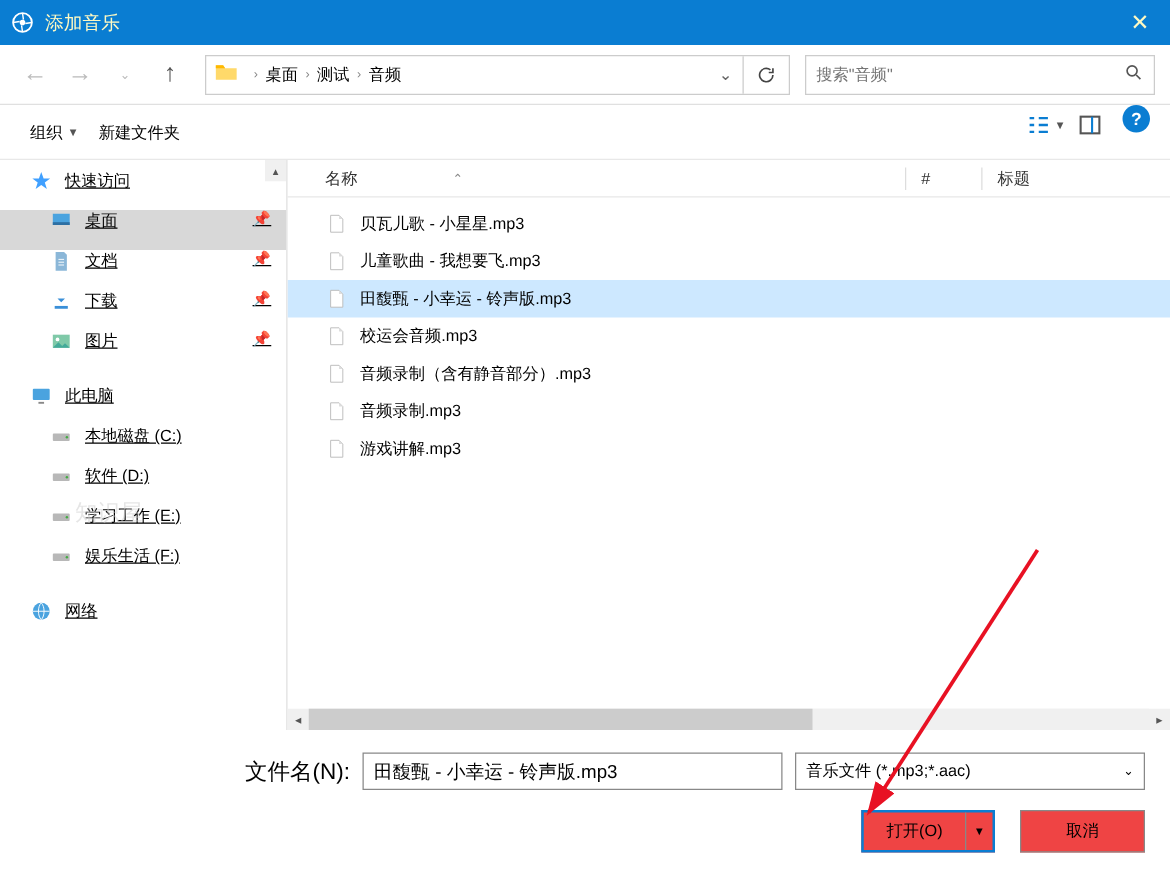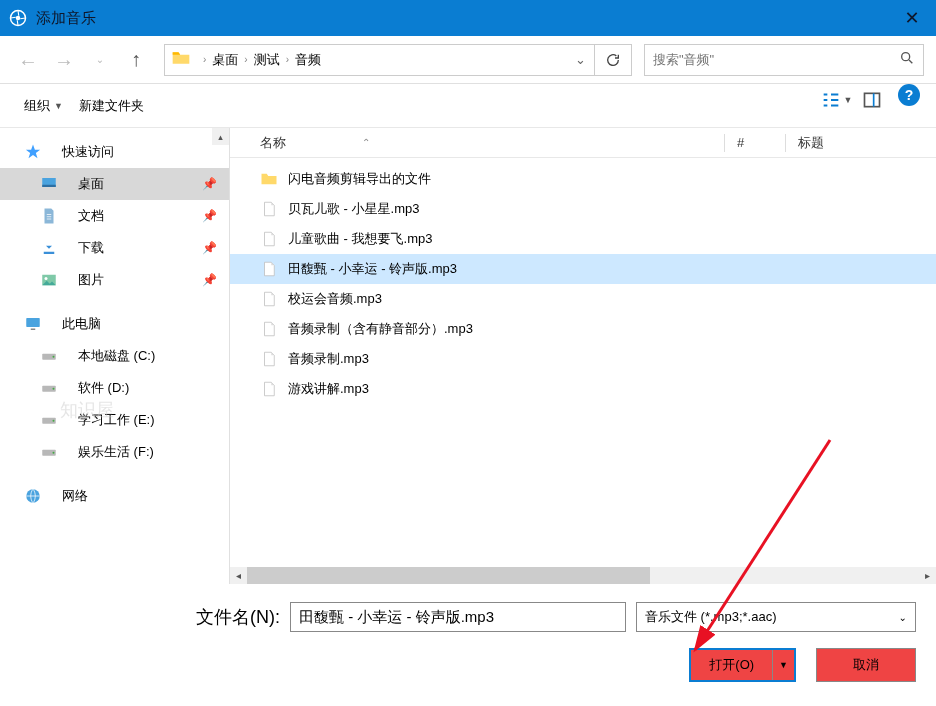--- a/index.html
+++ b/index.html
@@ -1,18 +1,18 @@
 <!DOCTYPE html>
 <html><head>
 <meta charset="utf-8">
 <style>
 * { box-sizing: border-box; margin: 0; padding: 0; font-family: "Microsoft YaHei", "Segoe UI", sans-serif; font-size: 13px; }
 body { background: #fff; width: 936px; height: 706px; overflow: hidden; }
 
-.titlebar { background: #0a7dd2; color: #0f172a; height: 36px; display: flex; align-items: center; padding: 0 0 0 8px; }
+.titlebar { background: #0a7dd2; color: #fef9c3; height: 36px; display: flex; align-items: center; padding: 0 0 0 8px; }
 .titlebar .app-icon { width: 20px; height: 20px; margin-right: 8px; display: flex; align-items: center; justify-content: center; }
 .titlebar .title { flex: 1; font-size: 15px; }
 .titlebar .close-btn { width: 48px; height: 36px; display: flex; align-items: center; justify-content: center; cursor: pointer; font-size: 18px; }
 
 .navbar { height: 48px; border-bottom: 1px solid #e0e0e0; display: flex; align-items: center; padding: 0 12px; gap: 4px; }
 .nav-arrow { width: 32px; height: 32px; display: flex; align-items: center; justify-content: center; cursor: pointer; color: #555; font-size: 20px; }
 .nav-arrow.disabled { color: #bbb; }
 .addr-bar { flex: 1; height: 32px; border: 1px solid #ccc; display: flex; align-items: center; margin: 0 8px; background: #fff; }
 .addr-bar .folder-icon { width: 24px; height: 24px; margin: 0 6px; }
 .addr-bar .crumb { padding: 0 4px; cursor: pointer; }
@@ -26,21 +26,21 @@
 .toolbar { height: 44px; border-bottom: 1px solid #e8e8e8; display: flex; padding: 0 16px; }
 .toolbar .tb-btn { padding: 4px 8px; cursor: pointer; display: flex; align-items: center; gap: 4px; font-size: 15px; }
 .toolbar .tb-btn .caret { font-size: 9px; color: #555; }
 .toolbar .spacer { flex: 1; }
 .toolbar .view-btn { width: 36px; height: 32px; display: flex; align-items: center; justify-content: center; cursor: pointer; color: #555; }
 .help-icon { width: 22px; height: 22px; border-radius: 50%; background: #0a7dd2; color: #fff; display: flex; align-items: center; justify-content: center; font-weight: bold; font-size: 14px; margin-left: 8px; cursor: pointer; }
 
 .main { display: flex; height: 456px; }
 .sidebar { width: 230px; border-right: 1px solid #e0e0e0; overflow-y: auto; padding: 8px 0; position: relative; }
 .side-scroll-up { position: absolute; right: 0; top: 0; width: 17px; height: 17px; background: #f0f0f0; display: flex; align-items: center; justify-content: center; font-size: 9px; color: #555; }
-.side-item { display: flex; align-items: center; height: 32px; padding: 0 12px 0 24px; cursor: pointer; gap: 20px; font-size: 15px; }
+.side-item { display: flex; height: 32px; padding: 0 12px 0 24px; cursor: pointer; gap: 10px; font-size: 15px; text-decoration: underline; }
 .side-item.selected { background: #d8d8d8; }
 .side-item.lvl1 { padding-left: 40px; }
 .side-item .pin { margin-left: auto; color: #888; font-size: 12px; }
 .side-group { margin-top: 12px; }
 .side-icon { width: 18px; height: 18px; display: inline-flex; align-items: center; justify-content: center; }
 
 .filelist { flex: 1; display: flex; flex-direction: column; position: relative; }
 .file-header { display: flex; height: 30px; align-items: center; border-bottom: 1px solid #e8e8e8; padding-left: 30px; font-size: 14px; color: #333; }
 .file-header .col-name { flex: 1; display: flex; align-items: center; gap: 76px; }
 .file-header .sort-ind { color: #888; font-size: 10px; }
@@ -273,28 +273,20 @@
       </div>
       <div style="width:1px;height:18px;background:#ddd;"></div>
       <div class="col-num" style="padding-left:12px;">#</div>
       <div style="width:1px;height:18px;background:#ddd;"></div>
       <div class="col-title" style="padding-left:12px;">标题</div>
     </div>
     <div class="file-rows" id="file-rows">
         <div class="file-row">
           <span class="fi">
             <svg viewBox="0 0 24 24" class="ic">
-              <path fill="#ffd96a" d="M2 5h7l2 3h11v11H2z"></path>
-            </svg>
-          </span>
-          <span>闪电音频剪辑导出的文件</span>
-        </div>
-        <div class="file-row">
-          <span class="fi">
-            <svg viewBox="0 0 24 24" class="ic">
               <path fill="#fff" stroke="#bbb" d="M6 3h9l4 4v14H6z"></path>
               <path fill="#ddd" d="M15 3l4 4h-4z"></path>
             </svg>
           </span>
           <span>贝瓦儿歌 - 小星星.mp3</span>
         </div>
         <div class="file-row">
           <span class="fi">
             <svg viewBox="0 0 24 24" class="ic">
               <path fill="#fff" stroke="#bbb" d="M6 3h9l4 4v14H6z"></path>

